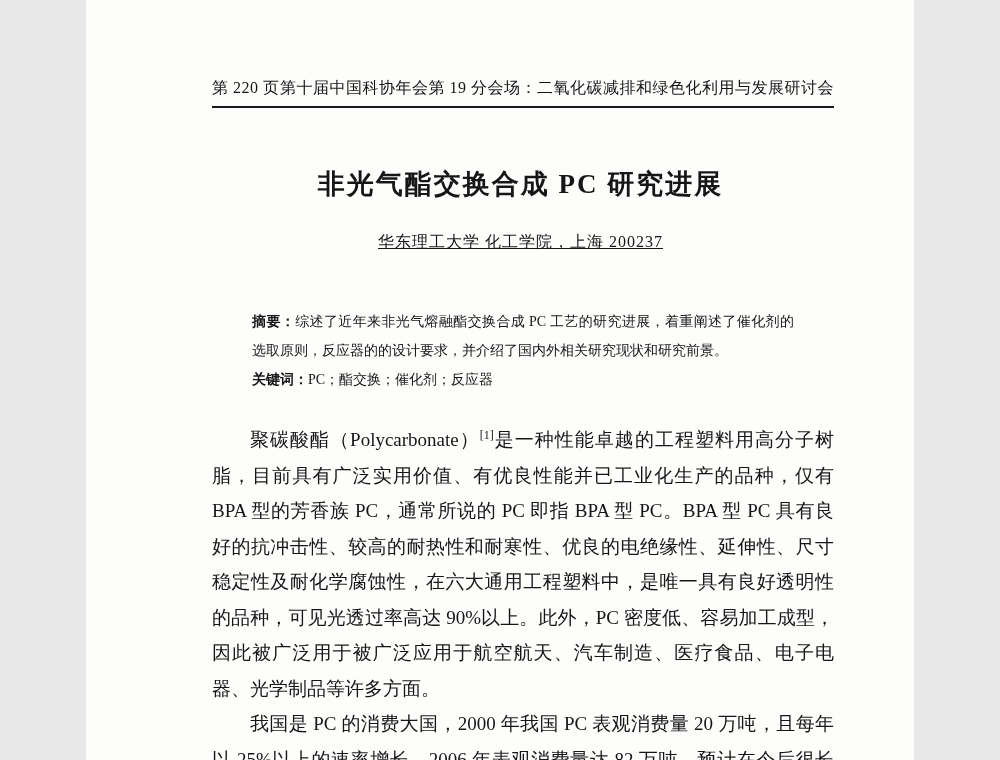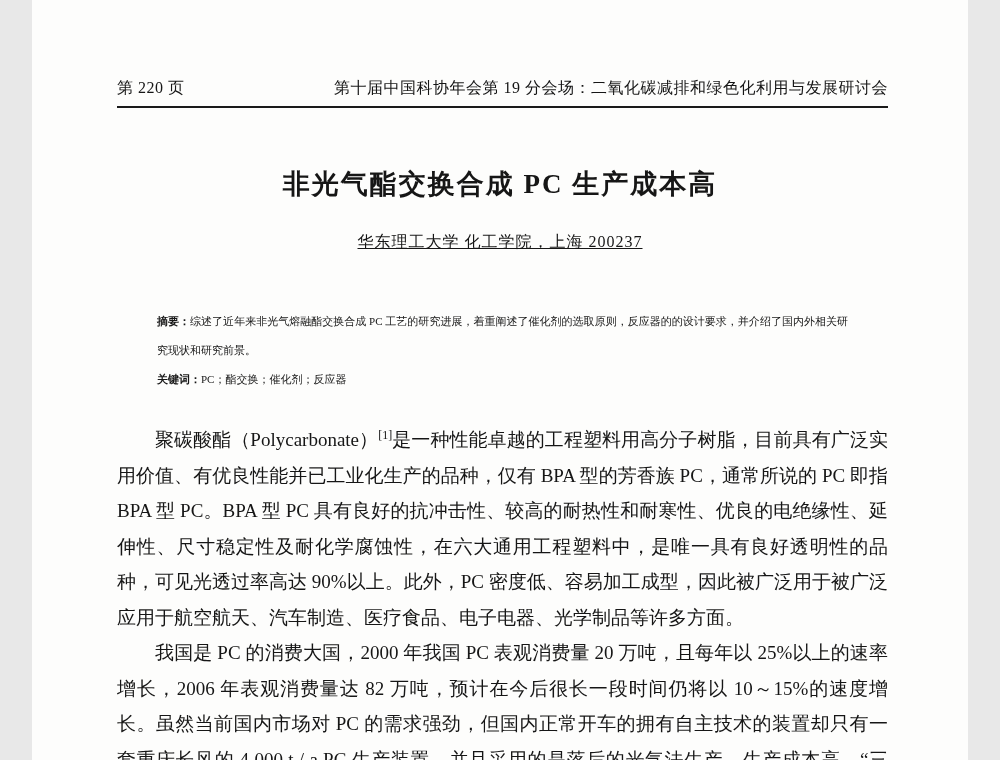--- a/index.html
+++ b/index.html
@@ -1,25 +1,26 @@
 <!DOCTYPE html>
 <html><head>
 <meta charset="utf-8">
 <style>
   html, body { margin: 0; padding: 0; background: #e8e8e8; }
   .page {
     position: relative;
-    width: 936px;
+    width: 828px;
     height: 760px;
     margin: 0 auto;
     background: #fdfdfc;
     color: #161616;
     font-family: "Liberation Serif", "DejaVu Serif", serif;
     overflow: hidden;
     box-sizing: border-box;
+    padding-left: 41px;
   }
   .running-header {
     display: flex;
     justify-content: space-between;
     align-items: flex-end;
     margin: 78px 80px 0 85px;
     padding-bottom: 7px;
     border-bottom: 2.5px solid #1a1a1a;
     font-size: 16px;
     letter-spacing: 0.5px;
@@ -41,21 +42,21 @@
   }
   .affiliation {
     margin-top: 30px;
     text-align: center;
     font-size: 16px;
     letter-spacing: 1px;
     text-decoration: underline;
   }
   .abstract-block {
     margin: 54px 120px 0 125px;
-    font-size: 11px;
+    font-size: 14px;
     line-height: 29px;
     text-align: justify;
   }
   .abstract-block .lbl { font-weight: bold; }
   .keywords-line { margin-top: 0; }
   .body-text {
     margin: 28px 80px 0 85px;
     font-size: 19px;
     line-height: 35.5px;
     text-align: justify;
@@ -73,21 +74,21 @@
 </head>
 <body>
 
 <div class="page">
 
   <div class="running-header">
     <span>第 220 页</span>
     <span>第十届中国科协年会第 19 分会场：二氧化碳减排和绿色化利用与发展研讨会</span>
   </div>
 
-  <div class="paper-title">非光气酯交换合成 PC 生产成本高</div>
+  <div class="paper-title">非光气酯交换合成 PC 研究进展</div>
 
 
   <div class="affiliation">华东理工大学 化工学院，上海 200237</div>
 
   <div class="abstract-block">
     <div>
       <span class="lbl">摘要：</span><span>综述了近年来非光气熔融酯交换合成 PC 工艺的研究进展，着重阐述了催化剂的选取原则，反应器的的设计要求，并介绍了国内外相关研究现状和研究前景。</span>
     </div>
     <div class="keywords-line">
       <span class="lbl">关键词：</span><span>PC；酯交换；催化剂；反应器</span>

